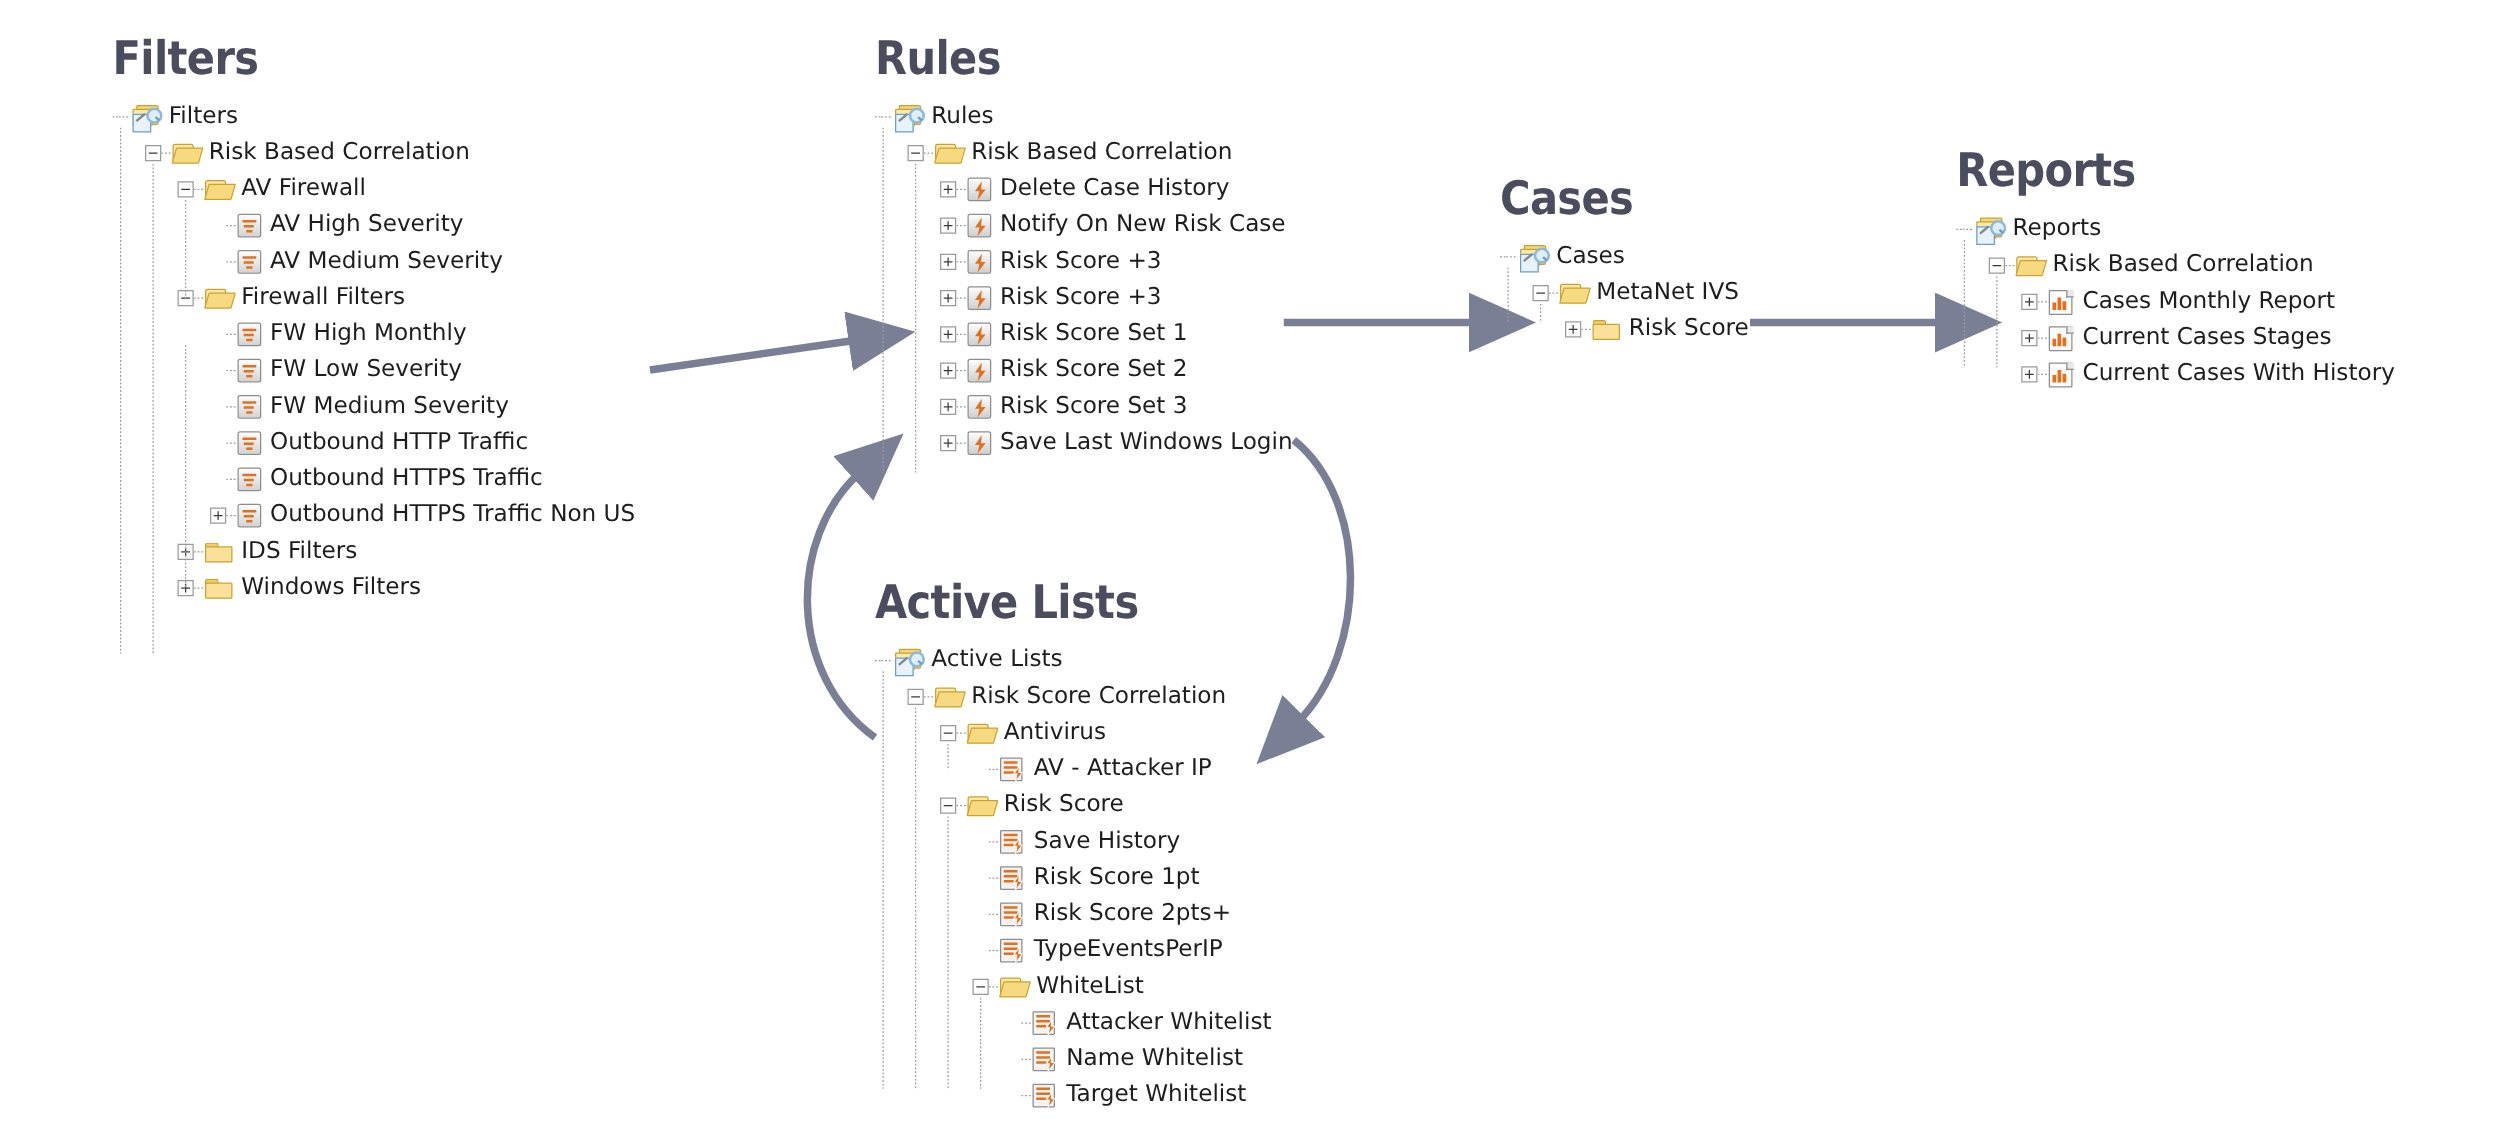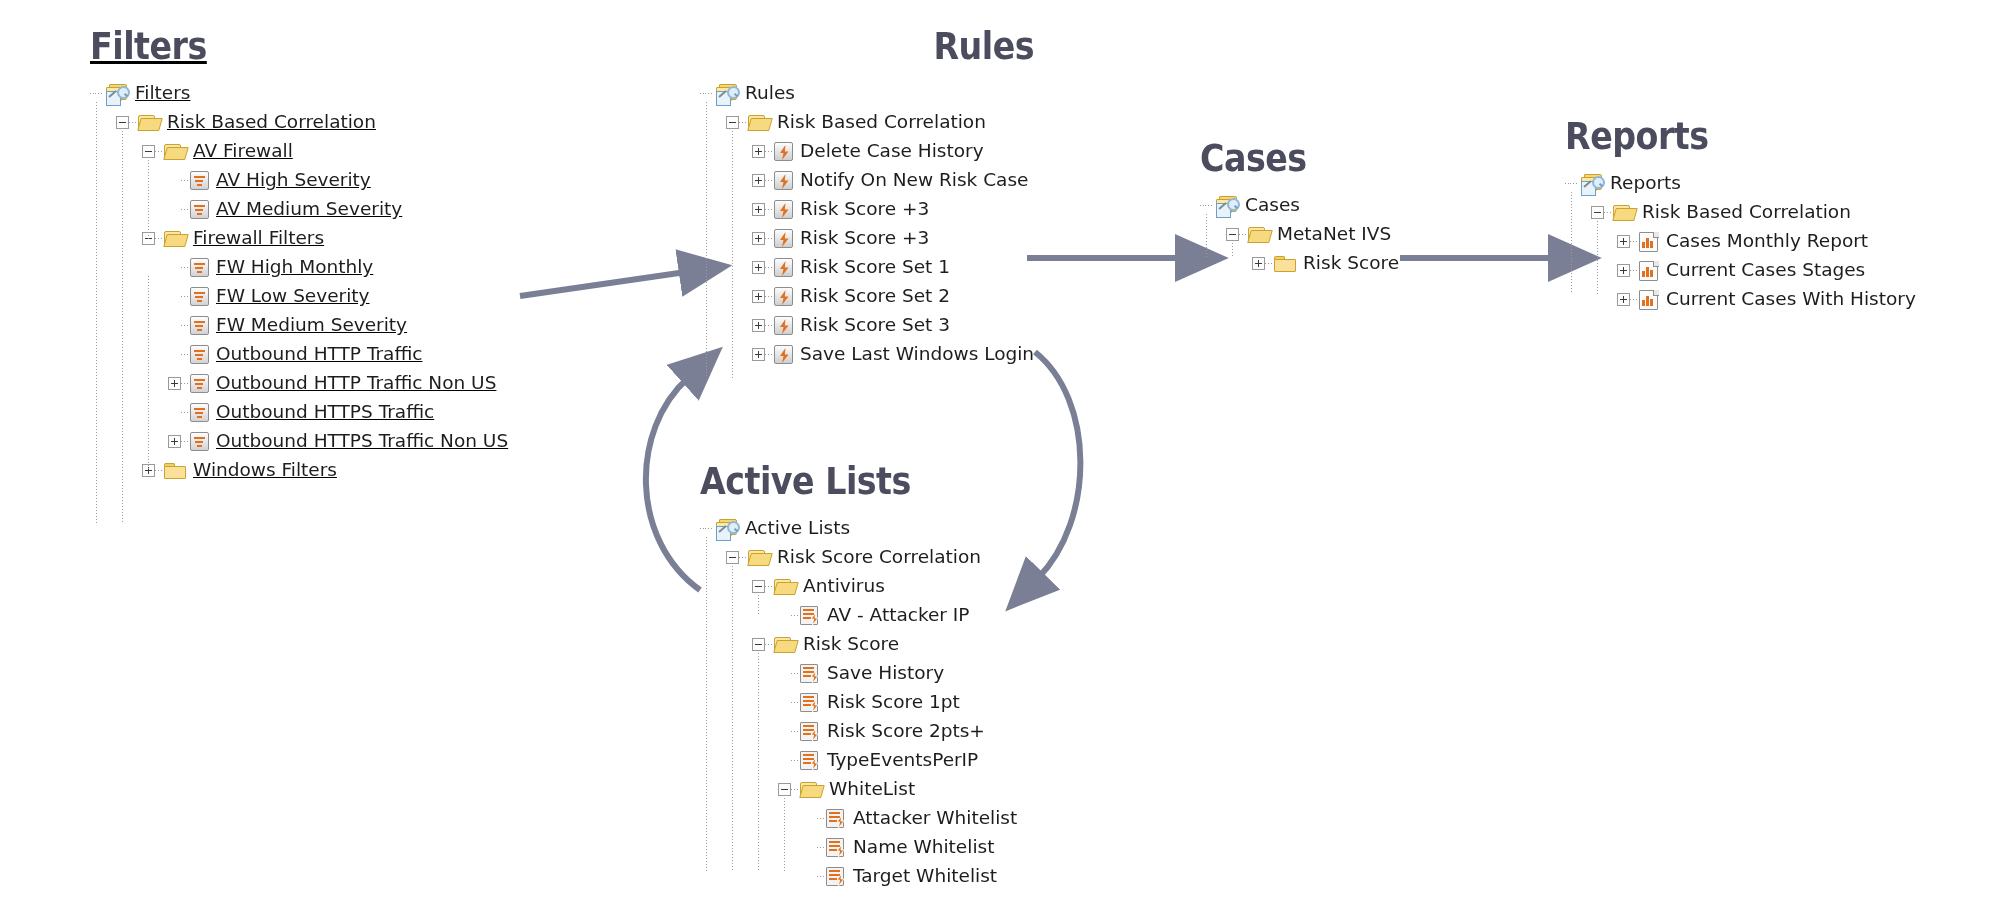--- a/index.html
+++ b/index.html
@@ -120,21 +120,21 @@
 
   <line x1="1027" y1="258" x2="1182" y2="258" stroke="#7b7f96" stroke-width="6" marker-end="url(#ah)"></line>
 
   <line x1="1400" y1="258" x2="1555" y2="258" stroke="#7b7f96" stroke-width="6" marker-end="url(#ah)"></line>
 
   <path d="M 700 590 C 630 540 630 430 688 378" fill="none" stroke="#7b7f96" stroke-width="6" marker-end="url(#ah)"></path>
 
   <path d="M 1035 352 C 1095 400 1095 520 1038 578" fill="none" stroke="#7b7f96" stroke-width="6" marker-end="url(#ah)"></path>
 </svg>
 
-<div class="panel" style="left:90px;top:28px;text-decoration:underline;">
+<div class="panel" style="left:90px;top:28px;">
   <div class="panel-title">Filters</div>
   <div class="tree" id="tree-filters" style="position: relative;">
       <div class="node">
         <span class="indent" style="width: 0px;"></span>
         <span class="dashlink" style="width: 5px;"></span>
         <span class="dashlink"></span>
         <span class="ico ico-root">
           <span class="f1"></span>
           <span class="f2"></span>
           <span class="pg"></span>
@@ -235,69 +235,68 @@
         <span class="dashlink"></span>
         <span class="ico ico-filter">
           <i class="b1"></i>
           <i class="b2"></i>
           <i class="b3"></i>
         </span>
         <span class="node-label">Outbound HTTP Traffic</span>
       </div>
       <div class="node">
         <span class="indent" style="width: 78px;"></span>
-        <span class="exp plus"></span>
+        <span class="exp-spacer"></span>
         <span class="dashlink"></span>
         <span class="ico ico-filter">
           <i class="b1"></i>
           <i class="b2"></i>
           <i class="b3"></i>
         </span>
-        <span class="node-label">Outbound HTTP Traffic Non US</span>
-      </div>
-      <div class="node">
-        <span class="indent" style="width: 78px;"></span>
-        <span class="exp-spacer"></span>
+        <span class="node-label">Outbound HTTPS Traffic</span>
+      </div>
+      <div class="node">
+        <span class="indent" style="width: 78px;"></span>
+        <span class="exp plus"></span>
         <span class="dashlink"></span>
         <span class="ico ico-filter">
           <i class="b1"></i>
           <i class="b2"></i>
           <i class="b3"></i>
         </span>
-        <span class="node-label">Outbound HTTPS Traffic</span>
-      </div>
-      <div class="node">
-        <span class="indent" style="width: 78px;"></span>
-        <span class="exp plus"></span>
-        <span class="dashlink"></span>
-        <span class="ico ico-filter">
-          <i class="b1"></i>
-          <i class="b2"></i>
-          <i class="b3"></i>
-        </span>
         <span class="node-label">Outbound HTTPS Traffic Non US</span>
+      </div>
+      <div class="node">
+        <span class="indent" style="width: 52px;"></span>
+        <span class="exp plus"></span>
+        <span class="dashlink"></span>
+        <span class="ico ico-folder">
+          <span class="tab"></span>
+          <span class="body"></span>
+        </span>
+        <span class="node-label">IDS Filters</span>
       </div>
       <div class="node">
         <span class="indent" style="width: 52px;"></span>
         <span class="exp plus"></span>
         <span class="dashlink"></span>
         <span class="ico ico-folder">
           <span class="tab"></span>
           <span class="body"></span>
         </span>
         <span class="node-label">Windows Filters</span>
       </div>
       <div class="vline" style="left: 6px; top: 23px; height: 420.5px;"></div>
       <div class="vline" style="left: 32px; top: 52px; height: 391.5px;"></div>
       <div class="vline" style="left: 58px; top: 81px; height: 78.5px;"></div>
       <div class="vline" style="left: 58px; top: 197px; height: 194.5px;"></div>
     </div>
 </div>
 
-<div class="panel" style="left:700px;top:28px;text-align:right;">
+<div class="panel" style="left:700px;top:28px;">
   <div class="panel-title">Rules</div>
   <div class="tree" id="tree-rules" style="position: relative;">
       <div class="node">
         <span class="indent" style="width: 0px;"></span>
         <span class="dashlink" style="width: 5px;"></span>
         <span class="dashlink"></span>
         <span class="ico ico-root">
           <span class="f1"></span>
           <span class="f2"></span>
           <span class="pg"></span>

